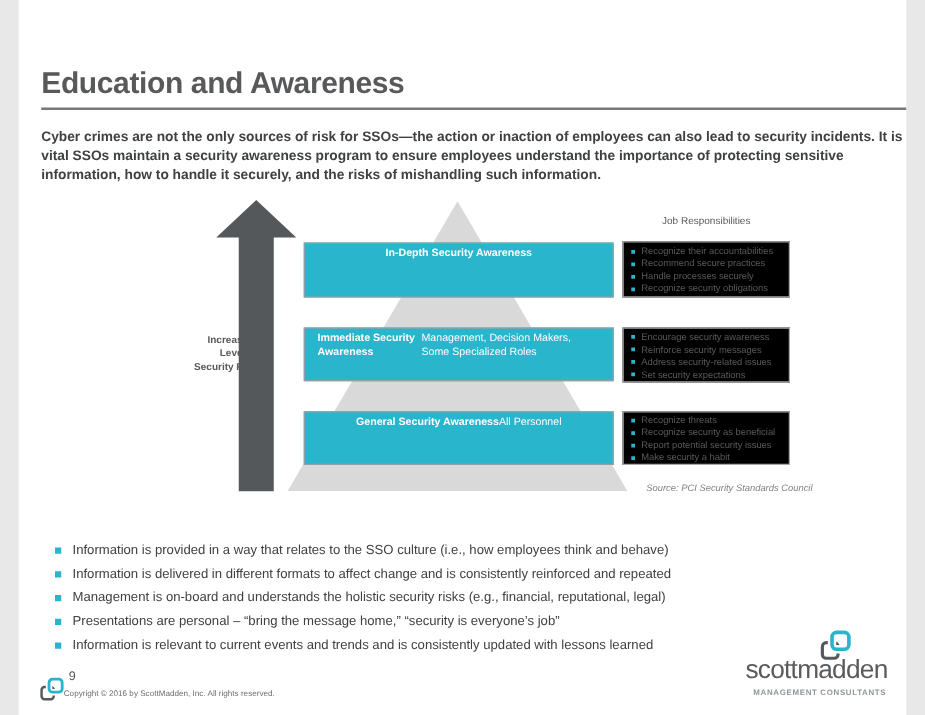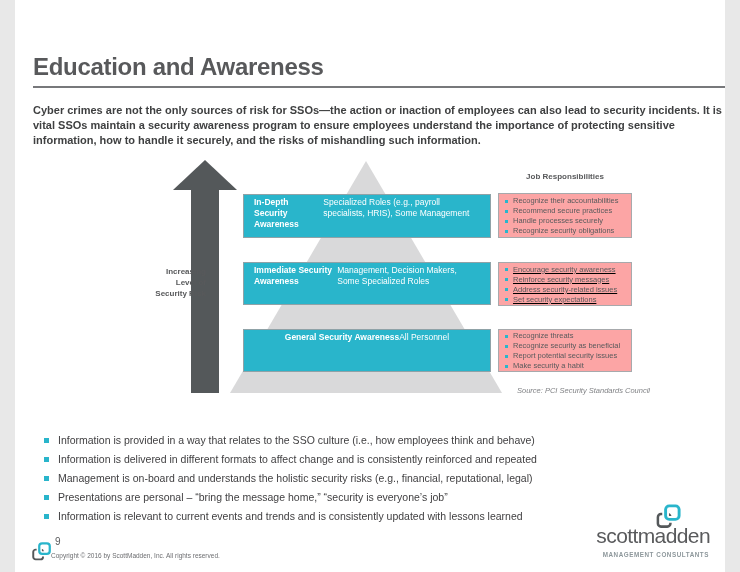--- a/index.html
+++ b/index.html
@@ -36,25 +36,25 @@
     background:#29b5cb; border:1px solid #8fa2a7; color:#ffffff; text-align:left;
     display:flex; flex-direction:row; justify-content:center; padding:2px 10px;
   }
   .level-1 { top:194px; height:44px; }
   .level-2 { top:262px; height:43px; }
   .level-3 { top:329px; height:43px; }
   .level-title { font-weight:bold; font-size:8.5px; line-height:11px; }
   .level-sub { font-size:8.5px; line-height:11px; }
   .job-header {
     position:absolute; left:483px; top:172px; width:134px; text-align:center;
-    font-size:8px; font-weight:bold; color:#58595b;
+    font-size:8px; font-weight:normal; color:#58595b;
   }
   .job-box {
     position:absolute; left:483px; width:134px; box-sizing:border-box;
-    background:#fca5a5; border:1px solid #a7a9ac; padding:3px 3px 2px 6px;
+    background:#000000; border:1px solid #a7a9ac; padding:3px 3px 2px 6px;
     display:flex; flex-direction:column; justify-content:center;
   }
   .job-1 { top:193px; height:45px; }
   .job-2 { top:262px; height:44px;text-decoration:underline; }
   .job-3 { top:329px; height:43px; }
   .jr-row { display:flex; align-items:flex-start; font-size:7.5px; color:#595a5c; line-height:10px; }
   .jr-bullet { flex:0 0 3px; width:3px; height:3px; background:#29b5cb; margin:3.5px 5px 0 0; }
   .source {
     position:absolute; left:455px; top:386px; width:180px; text-align:right;
     font-size:7.5px; font-style:italic; color:#808285;
@@ -100,21 +100,20 @@
     <div class="axis-label">
       <div>Increasing</div>
       <div>Level of</div>
       <div>Security Risk</div>
     </div>
 
     <div class="job-header">Job Responsibilities</div>
 
     <div class="level level-1">
       <div class="level-title">In-Depth Security Awareness</div>
-      <div class="level-sub">Specialized Roles (e.g., payroll specialists, HRIS), Some Management</div>
     </div>
     <div class="job-box job-1">
       <div class="jr-row">
           <span class="jr-bullet"></span>
           <span>Recognize their accountabilities</span>
         </div>
       <div class="jr-row">
           <span class="jr-bullet"></span>
           <span>Recommend secure practices</span>
         </div>

